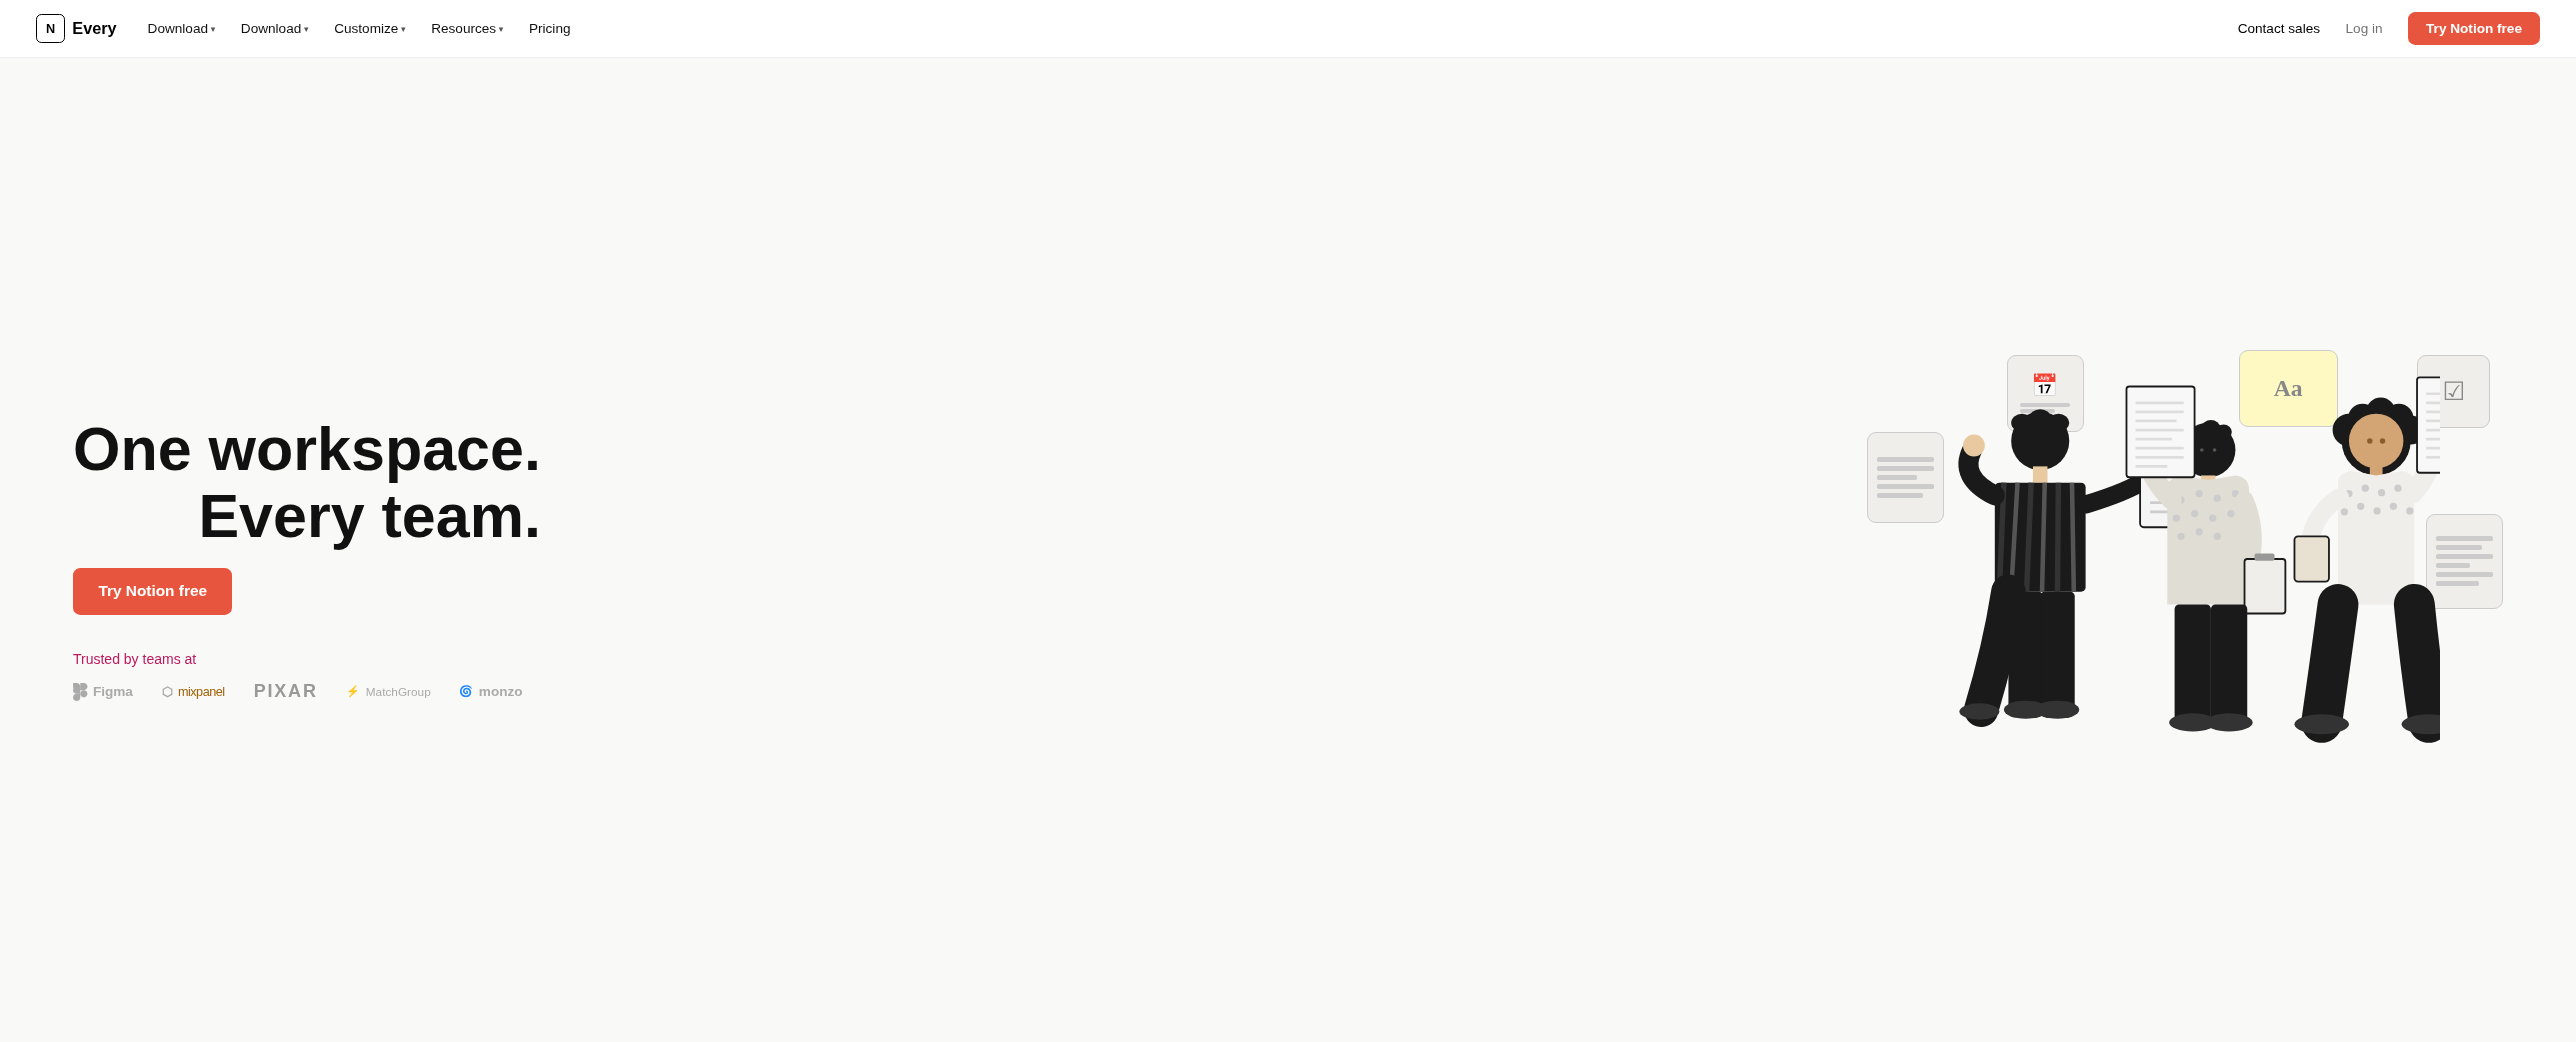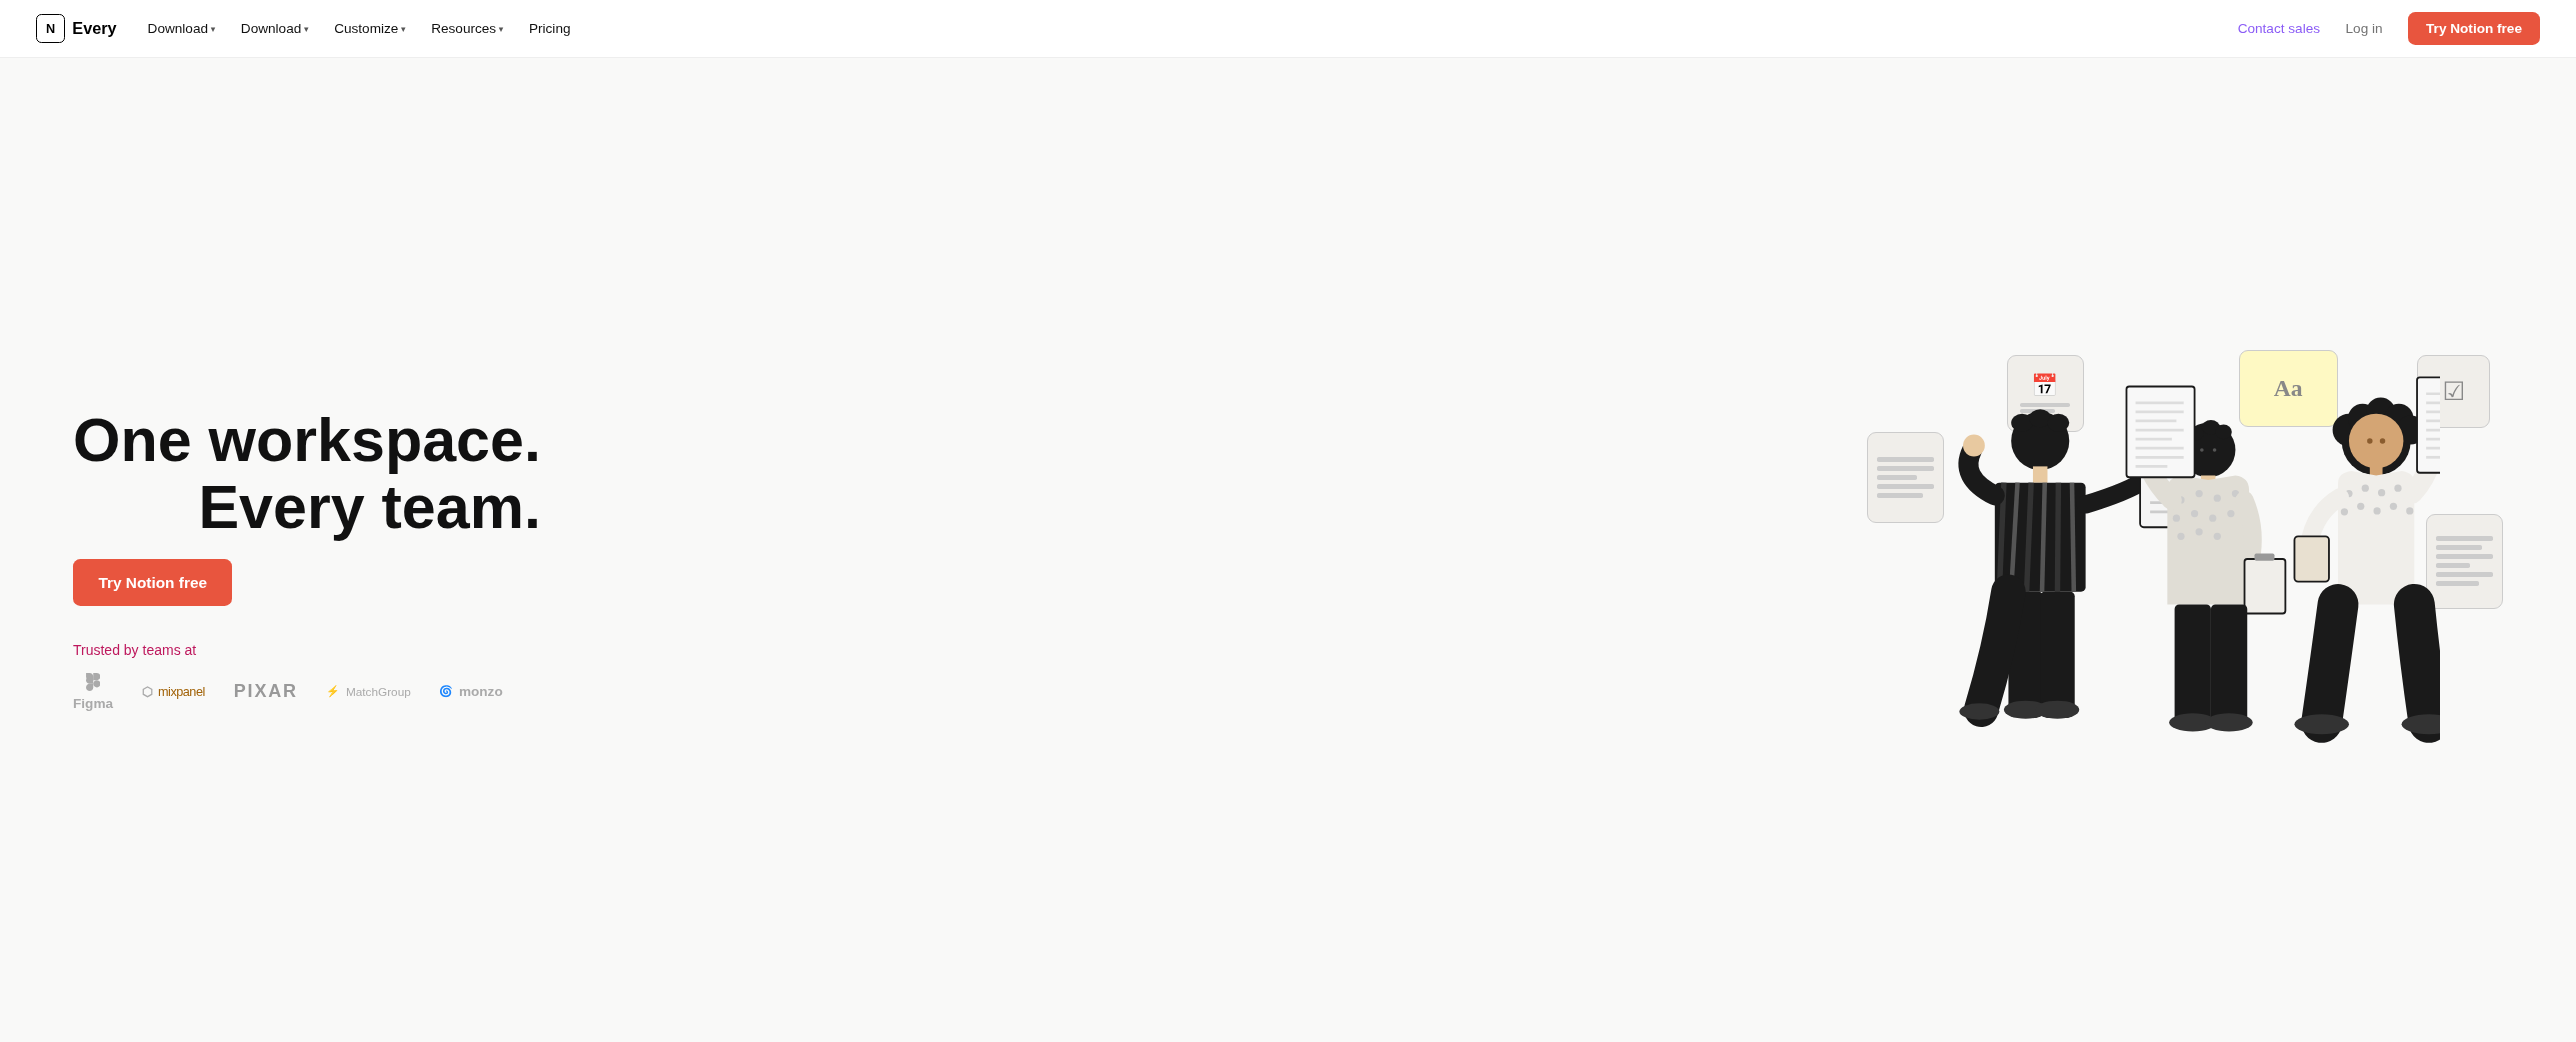--- a/index.html
+++ b/index.html
@@ -19,21 +19,21 @@
     }
     .nav-menu { display: flex; align-items: center; gap: 3.6px; }
     .nav-item {
       display: flex; align-items: center; gap: 2.7px; padding: 5.4px 11px;
       font-size: 13.6px; font-weight: 500; color: #111; cursor: pointer;
       border-radius: 5.4px; text-decoration: none;
     }
     .nav-item .chevron { font-size: 9px; color: #555; }
 
     .nav-right { display: flex; align-items: center; gap: 14.5px; }
-    .nav-contact { font-size: 13.6px; font-weight: 500; color: #8b5cf6; cursor: pointer; }
+    .nav-contact { font-size: 13.6px; font-weight: 500; color: #000000; cursor: pointer; }
     .nav-login { font-size: 13.6px; font-weight: 500; color: #737373; cursor: pointer; padding: 5.4px 11px; }
     .nav-cta {
       background: #e8553e; color: #fff; border: none; border-radius: 7.3px;
       padding: 9px 18px; font-size: 13.6px; font-weight: 600; cursor: pointer;
     }
 
     
     .hero {
       display: flex; align-items: center; justify-content: space-between;
       padding: 54px 73px 36px 73px; min-height: calc(100vh - 58px);
@@ -46,21 +46,21 @@
     .hero-subtitle {
       font-size: 16.3px; color: #555; line-height: 1.5; margin-bottom: 33px; max-width: 363px;
     }
     .hero-cta {
       background: #e8553e; color: #fff; border: none; border-radius: 7.3px;
       padding: 14.5px 25.4px; font-size: 15.4px; font-weight: 600; cursor: pointer; margin-bottom: 36px;
     }
     .trusted-label { font-size: 14px; color: #be185d; margin-bottom: 14.5px; }
     .trusted-logos { display: flex; align-items: center; gap: 29px; flex-wrap: wrap; }
     .logo-item { display: flex; align-items: center; gap: 5.4px; color: #aaa; font-size: 13.6px; font-weight: 600; }
-    .logo-figma { font-size: 12.7px; flex-direction: column; }
+    .logo-figma { font-size: 12.7px; }
     .logo-mixpanel { font-size: 11.8px; letter-spacing: -0.5px; }
     .logo-pixar { font-size: 16.3px; font-weight: 900; letter-spacing: 0.9px; }
     .logo-matchgroup { font-size: 11.8px; }
     .logo-monzo { font-size: 13.6px; }
 
     
     .hero-right {
       flex: 1; display: flex; justify-content: center; align-items: center;
       position: relative; min-height: 454px; max-width: 636px;
     }

